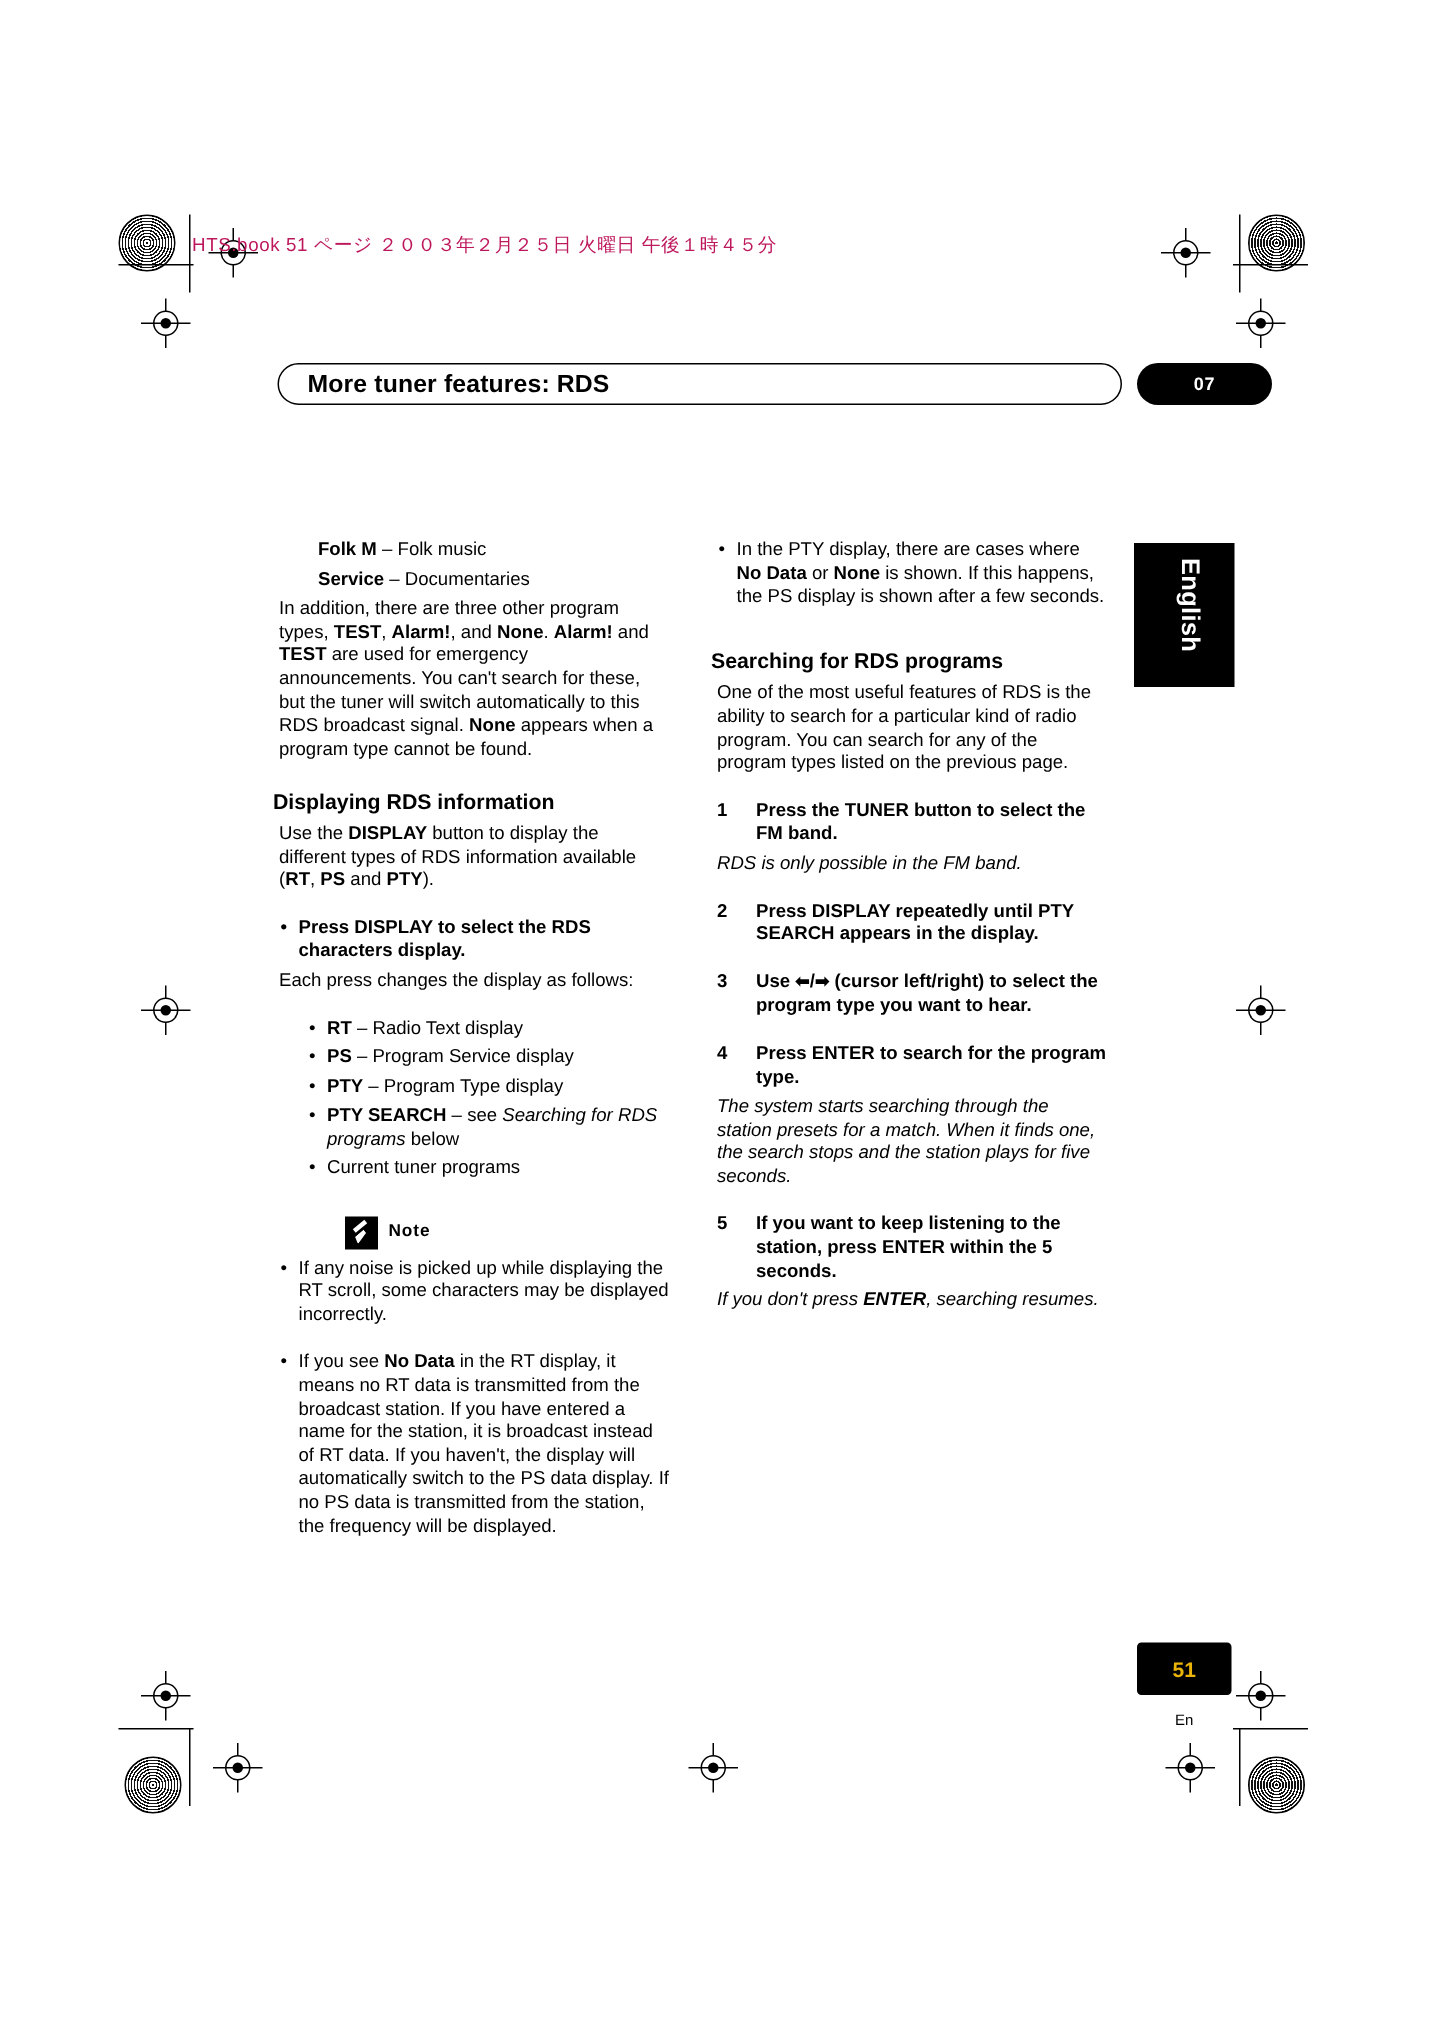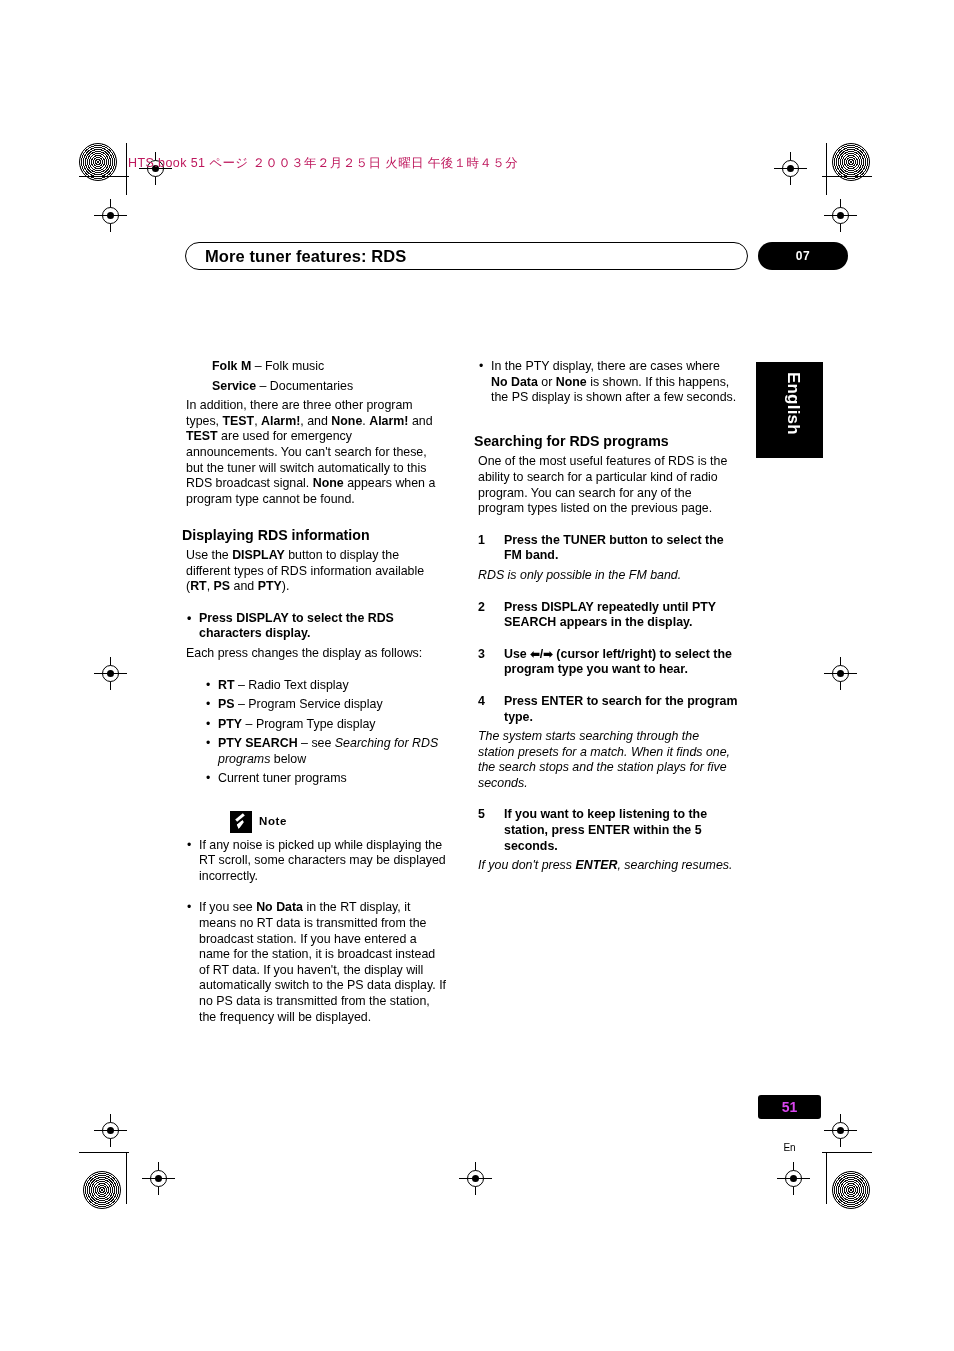--- a/index.html
+++ b/index.html
@@ -225,23 +225,23 @@
   }
 
   .arrow { font-size: 11.5px; }
 
   
   .pagenum {
     position: absolute;
     left: 758px;
     top: 1095px;
     width: 63px;
-    height: 24px;
-    background: #000;
-    color: #d946ef;
+    height: 35px;
+    background: #000;
+    color: #eab308;
     border-radius: 3px;
     display: flex;
     align-items: center;
     justify-content: center;
     font-size: 14px;
     font-weight: bold;
   }
   .pagenum-sub {
     position: absolute;
     left: 758px;

